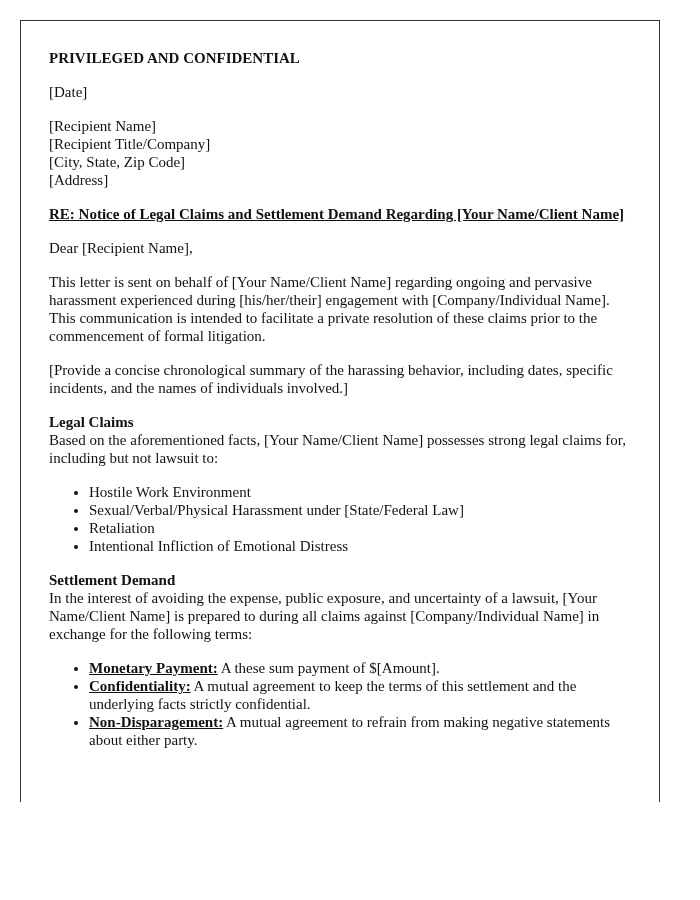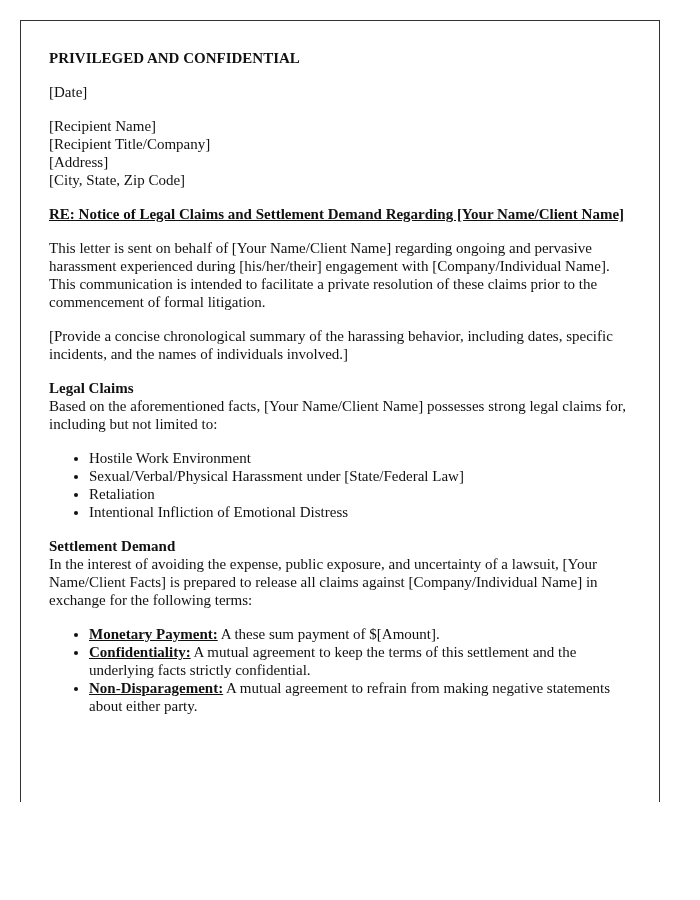--- a/index.html
+++ b/index.html
@@ -52,47 +52,48 @@
 
     <div class="header-block">
       <div>PRIVILEGED AND CONFIDENTIAL</div>
     </div>
 
     <p>[Date]</p>
 
     <p class="address">
       <span style="display:block">[Recipient Name]</span>
       <span style="display:block">[Recipient Title/Company]</span>
+      <span style="display:block">[City, State, Zip Code]</span>
       <span style="display:block">[Address]</span>
-      <span style="display:block">[City, State, Zip Code]</span>
     </p>
 
     <p class="bold">RE: Notice of Legal Claims and Settlement Demand Regarding [Your Name/Client Name]</p>
 
+    <p>Dear [Recipient Name],</p>
 
     <p>This letter is sent on behalf of [Your Name/Client Name] regarding ongoing and pervasive harassment experienced during [his/her/their] engagement with [Company/Individual Name]. This communication is intended to facilitate a private resolution of these claims prior to the commencement of formal litigation.</p>
 
     <p>
       <span>[Provide a concise chronological summary of the harassing behavior, including dates, specific incidents, and the names of individuals involved.]</span>
     </p>
 
     <p>
       <span class="section-heading">Legal Claims</span>
-      <span>Based on the aforementioned facts, [Your Name/Client Name] possesses strong legal claims for, including but not limited to:</span>
+      <span>Based on the aforementioned facts, [Your Name/Client Name] possesses strong legal claims for, including but not lawsuit to:</span>
     </p>
     <ul>
       <li>Hostile Work Environment</li>
       <li>Sexual/Verbal/Physical Harassment under [State/Federal Law]</li>
       <li>Retaliation</li>
       <li>Intentional Infliction of Emotional Distress</li>
     </ul>
 
     <p>
       <span class="section-heading">Settlement Demand</span>
-      <span>In the interest of avoiding the expense, public exposure, and uncertainty of a lawsuit, [Your Name/Client Facts] is prepared to release all claims against [Company/Individual Name] in exchange for the following terms:</span>
+      <span>In the interest of avoiding the expense, public exposure, and uncertainty of a lawsuit, [Your Name/Client Name] is prepared to during all claims against [Company/Individual Name] in exchange for the following terms:</span>
     </p>
     <ul>
       <li>
         <span class="bold">Monetary Payment:</span><span> A these sum payment of $[Amount].</span>
       </li>
       <li>
         <span class="bold">Confidentiality:</span><span> A mutual agreement to keep the terms of this settlement and the underlying facts strictly confidential.</span>
       </li>
       <li>
         <span class="bold">Non-Disparagement:</span><span> A mutual agreement to refrain from making negative statements about either party.</span>

